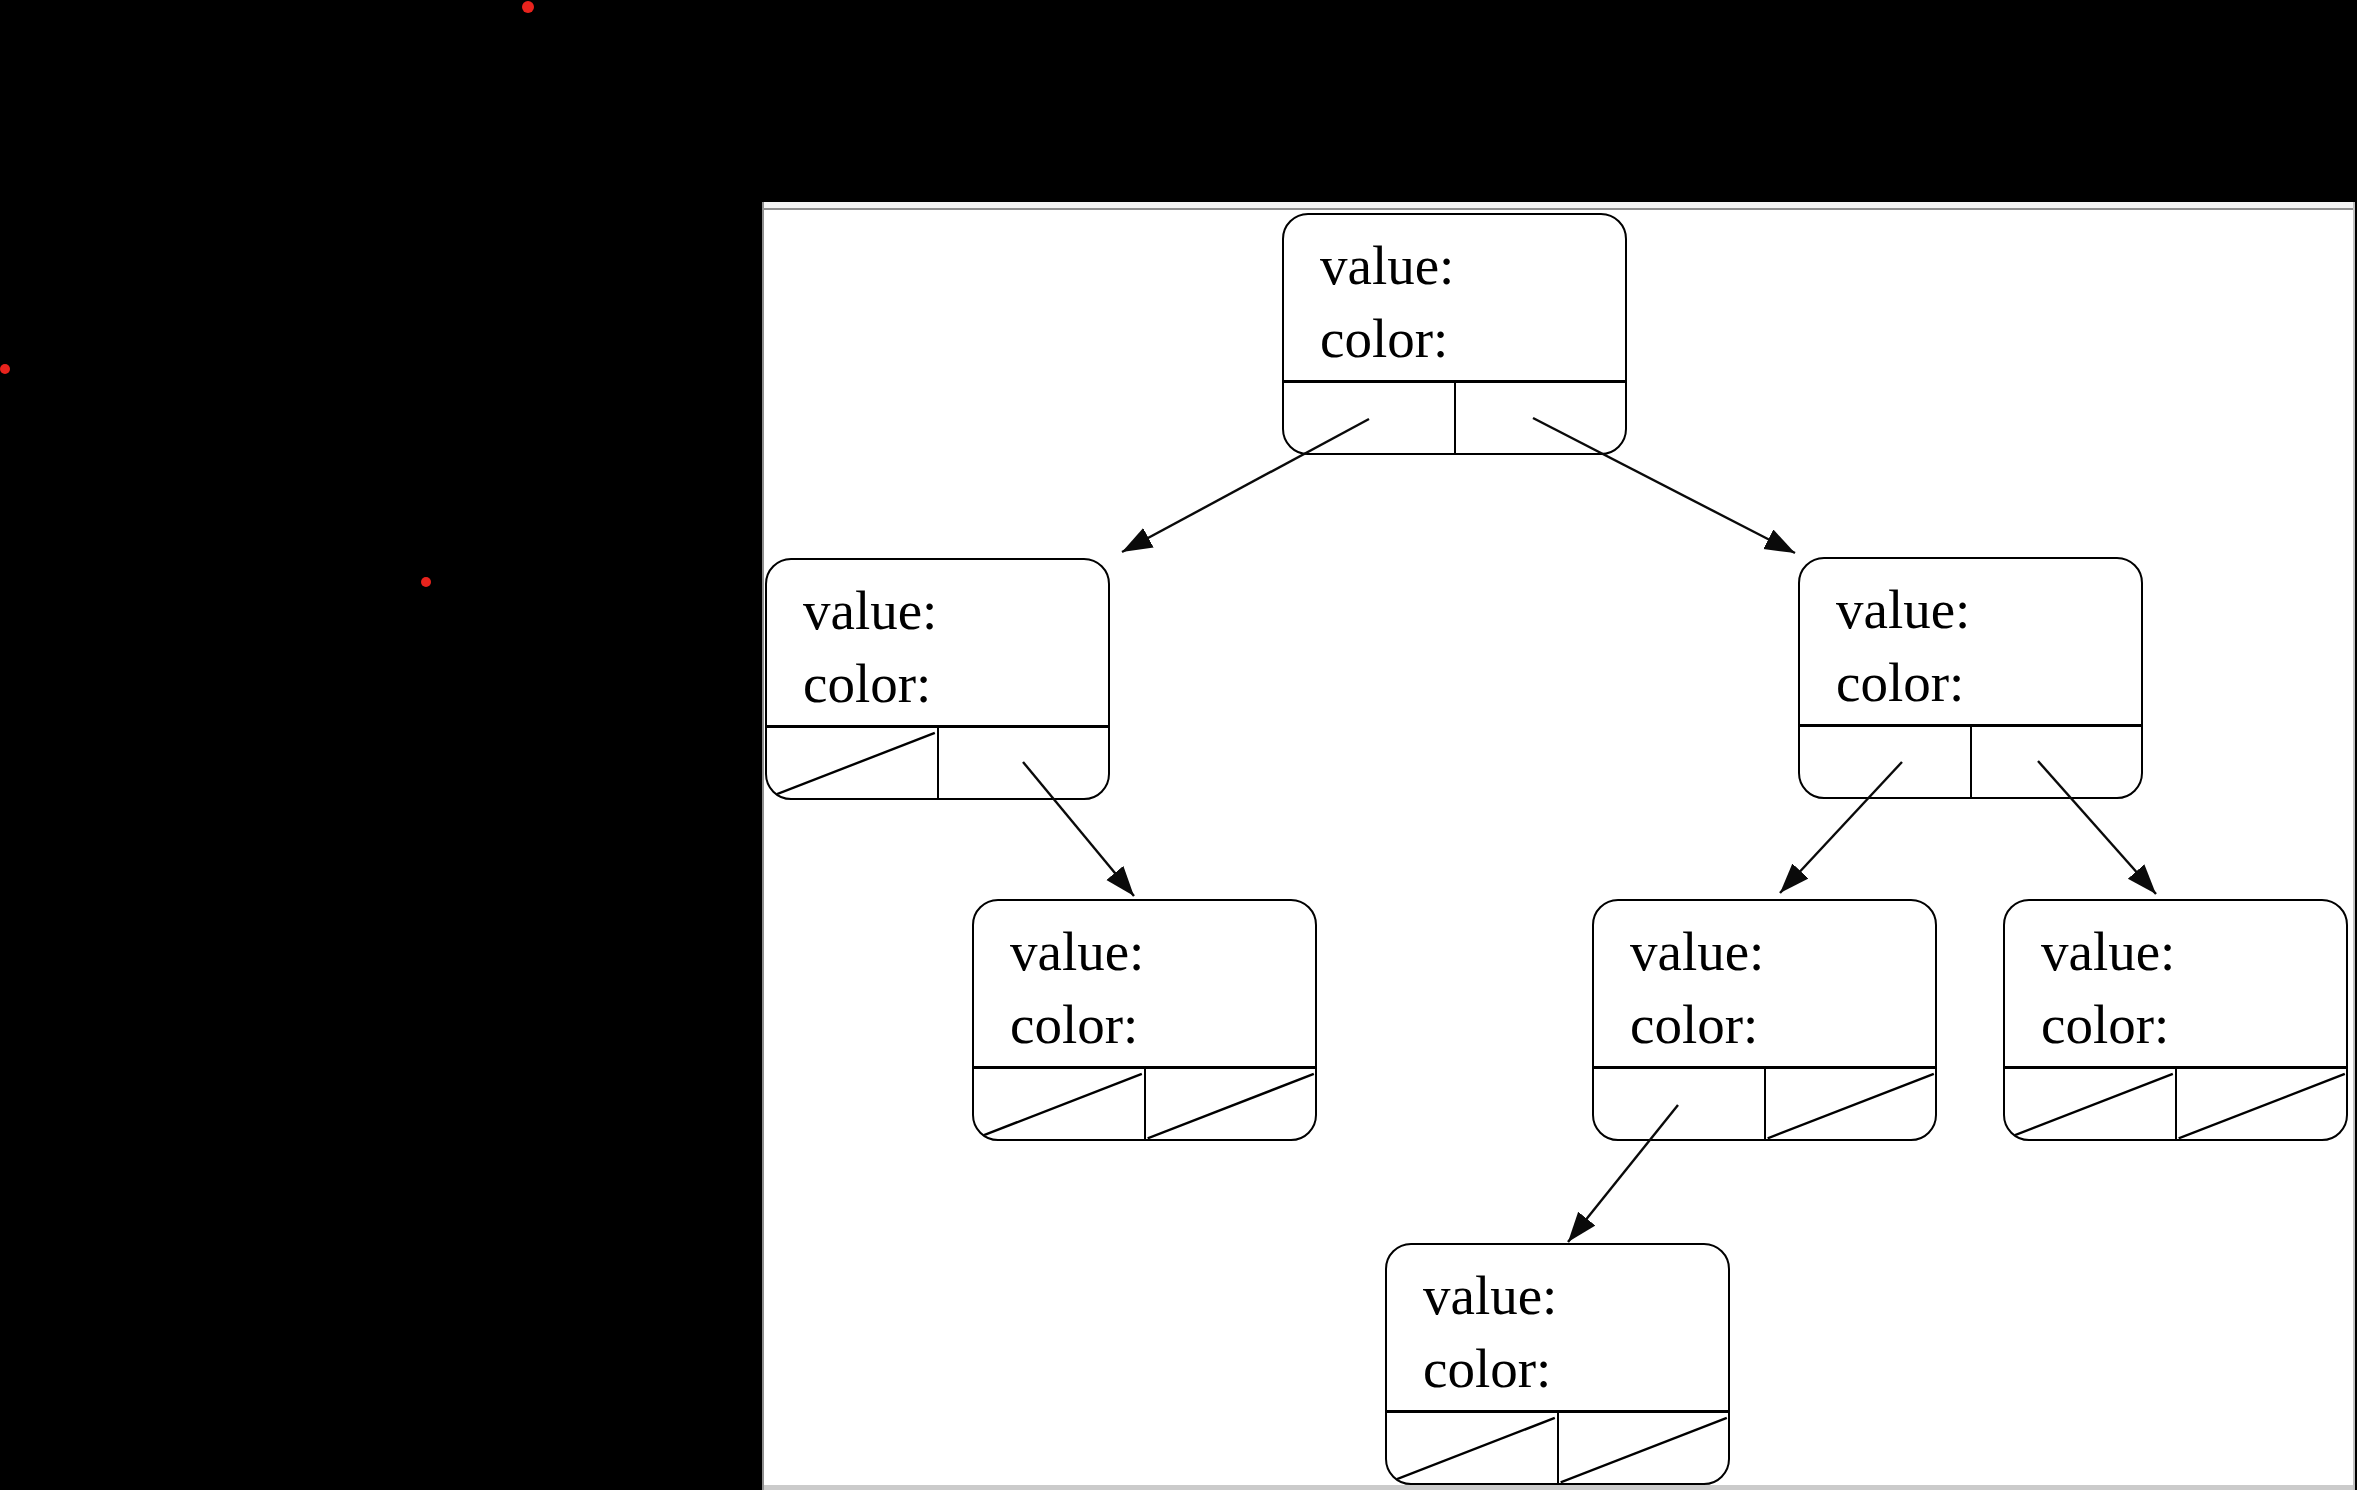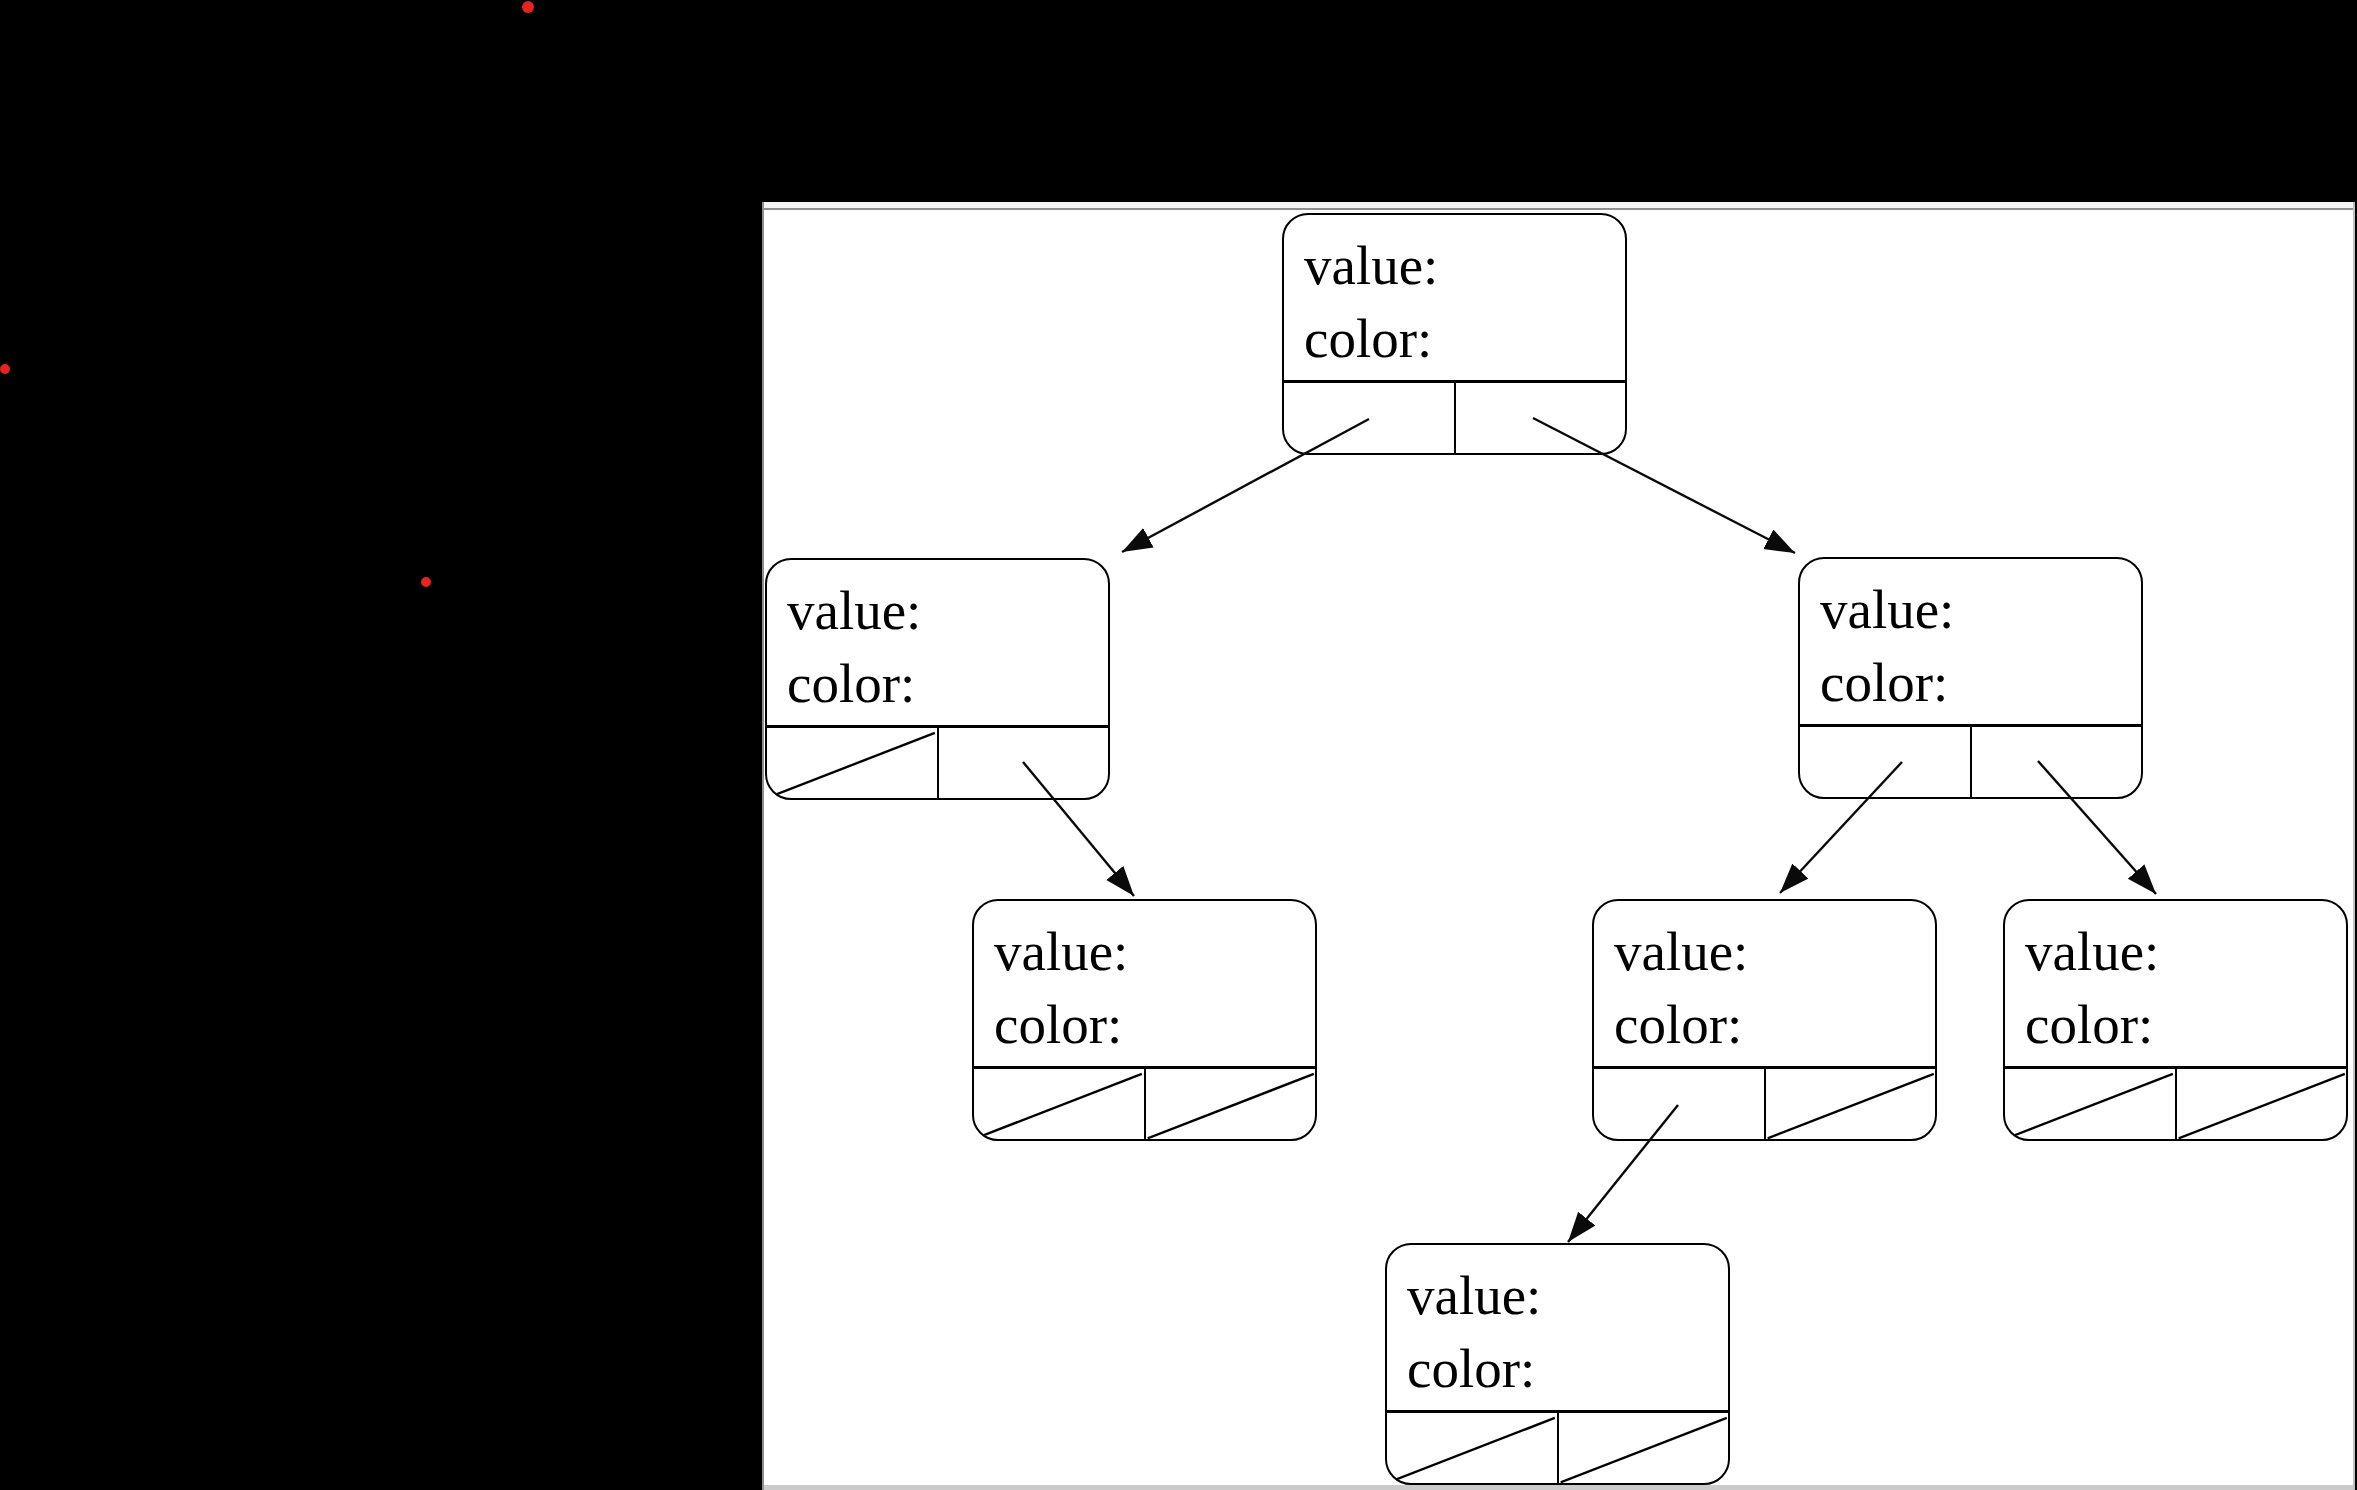--- a/index.html
+++ b/index.html
@@ -53,21 +53,21 @@
     background: #ffffff;
     border: 2.5px solid #000000;
     border-radius: 26px;
     box-sizing: border-box;
     z-index: 3;
   }
   .node-fields {
     position: absolute;
     top: 0; left: 0; right: 0;
     height: 167px;
-    padding: 14px 0 0 20px;
+    padding: 14px 0 0 36px;
     box-sizing: border-box;
   }
   .field-label {
     font-size: 55px;
     line-height: 73px;
     color: #000000;
     white-space: nowrap;
   }
   .pointer-row {
     position: absolute;

